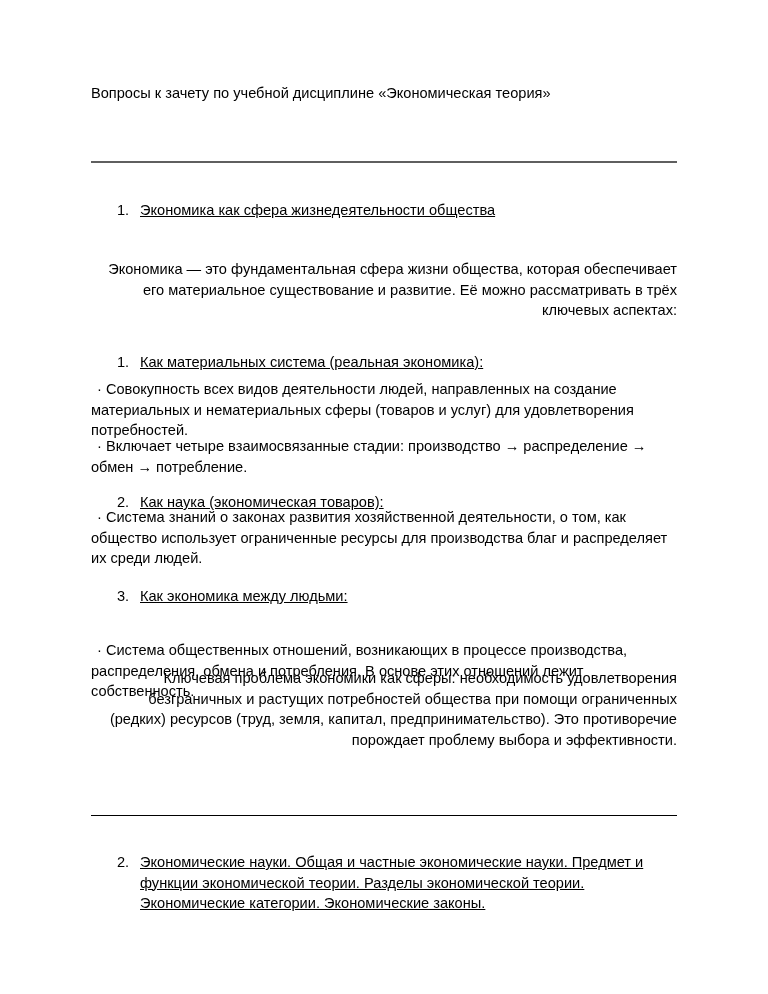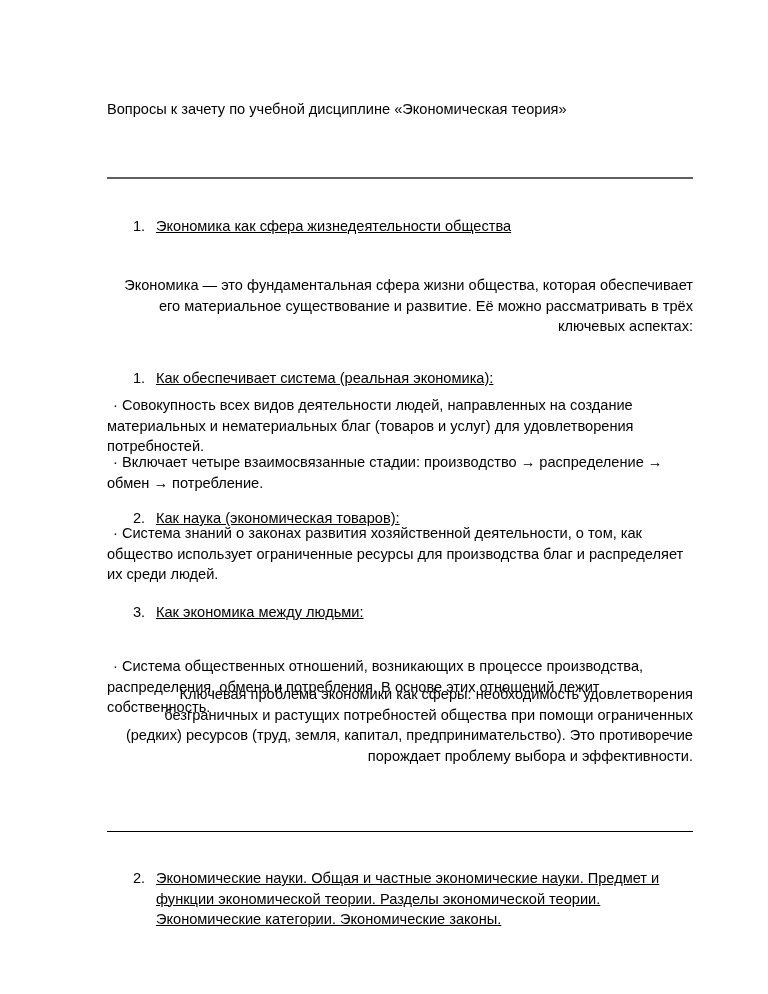--- a/index.html
+++ b/index.html
@@ -16,21 +16,21 @@
       font-size: 14.6px;
       color: #000000;
       line-height: 20.5px;
     }
     .page {
       position: absolute;
       left: 91px;
       top: 0;
       width: 586px;
     }
-    .abs { position: absolute; left: 0; width: 586px; margin: 16px; }
+    .abs { position: absolute; left: 0; width: 586px; margin: 0; }
     .title { top: 83px; }
     .rule1 {
       top: 161px;
       height: 0;
       border-top: 2px solid #5f5f5f;
     }
     .rule2 {
       top: 815px;
       height: 0;
       border-top: 1.5px solid #000000;
@@ -71,24 +71,24 @@
 
   <div class="abs q1 num-item">
     <div class="num"><span>1.</span></div>
     <div class="txt">Экономика как сфера жизнедеятельности общества</div>
   </div>
 
   <p class="abs intro">Экономика — это фундаментальная сфера жизни общества, которая обеспечивает его материальное существование и развитие. Её можно рассматривать в трёх ключевых аспектах:</p>
 
   <div class="abs a1 num-item">
     <div class="num"><span>1.</span></div>
-    <div class="txt">Как обеспечивает система (реальная экономика):</div>
+    <div class="txt">Как материальных система (реальная экономика):</div>
   </div>
 
-  <p class="abs b1 bullet-p">· Совокупность всех видов деятельности людей, направленных на создание материальных и нематериальных благ (товаров и услуг) для удовлетворения потребностей.</p>
+  <p class="abs b1 bullet-p">· Совокупность всех видов деятельности людей, направленных на создание материальных и нематериальных сферы (товаров и услуг) для удовлетворения потребностей.</p>
   <p class="abs b2 bullet-p">· Включает четыре взаимосвязанные стадии: производство → распределение → обмен → потребление.</p>
 
   <div class="abs a2 num-item">
     <div class="num"><span>2.</span></div>
     <div class="txt">Как наука (экономическая товаров):</div>
   </div>
 
   <p class="abs b3 bullet-p">· Система знаний о законах развития хозяйственной деятельности, о том, как общество использует ограниченные ресурсы для производства благ и распределяет их среди людей.</p>
 
   <div class="abs a3 num-item">

